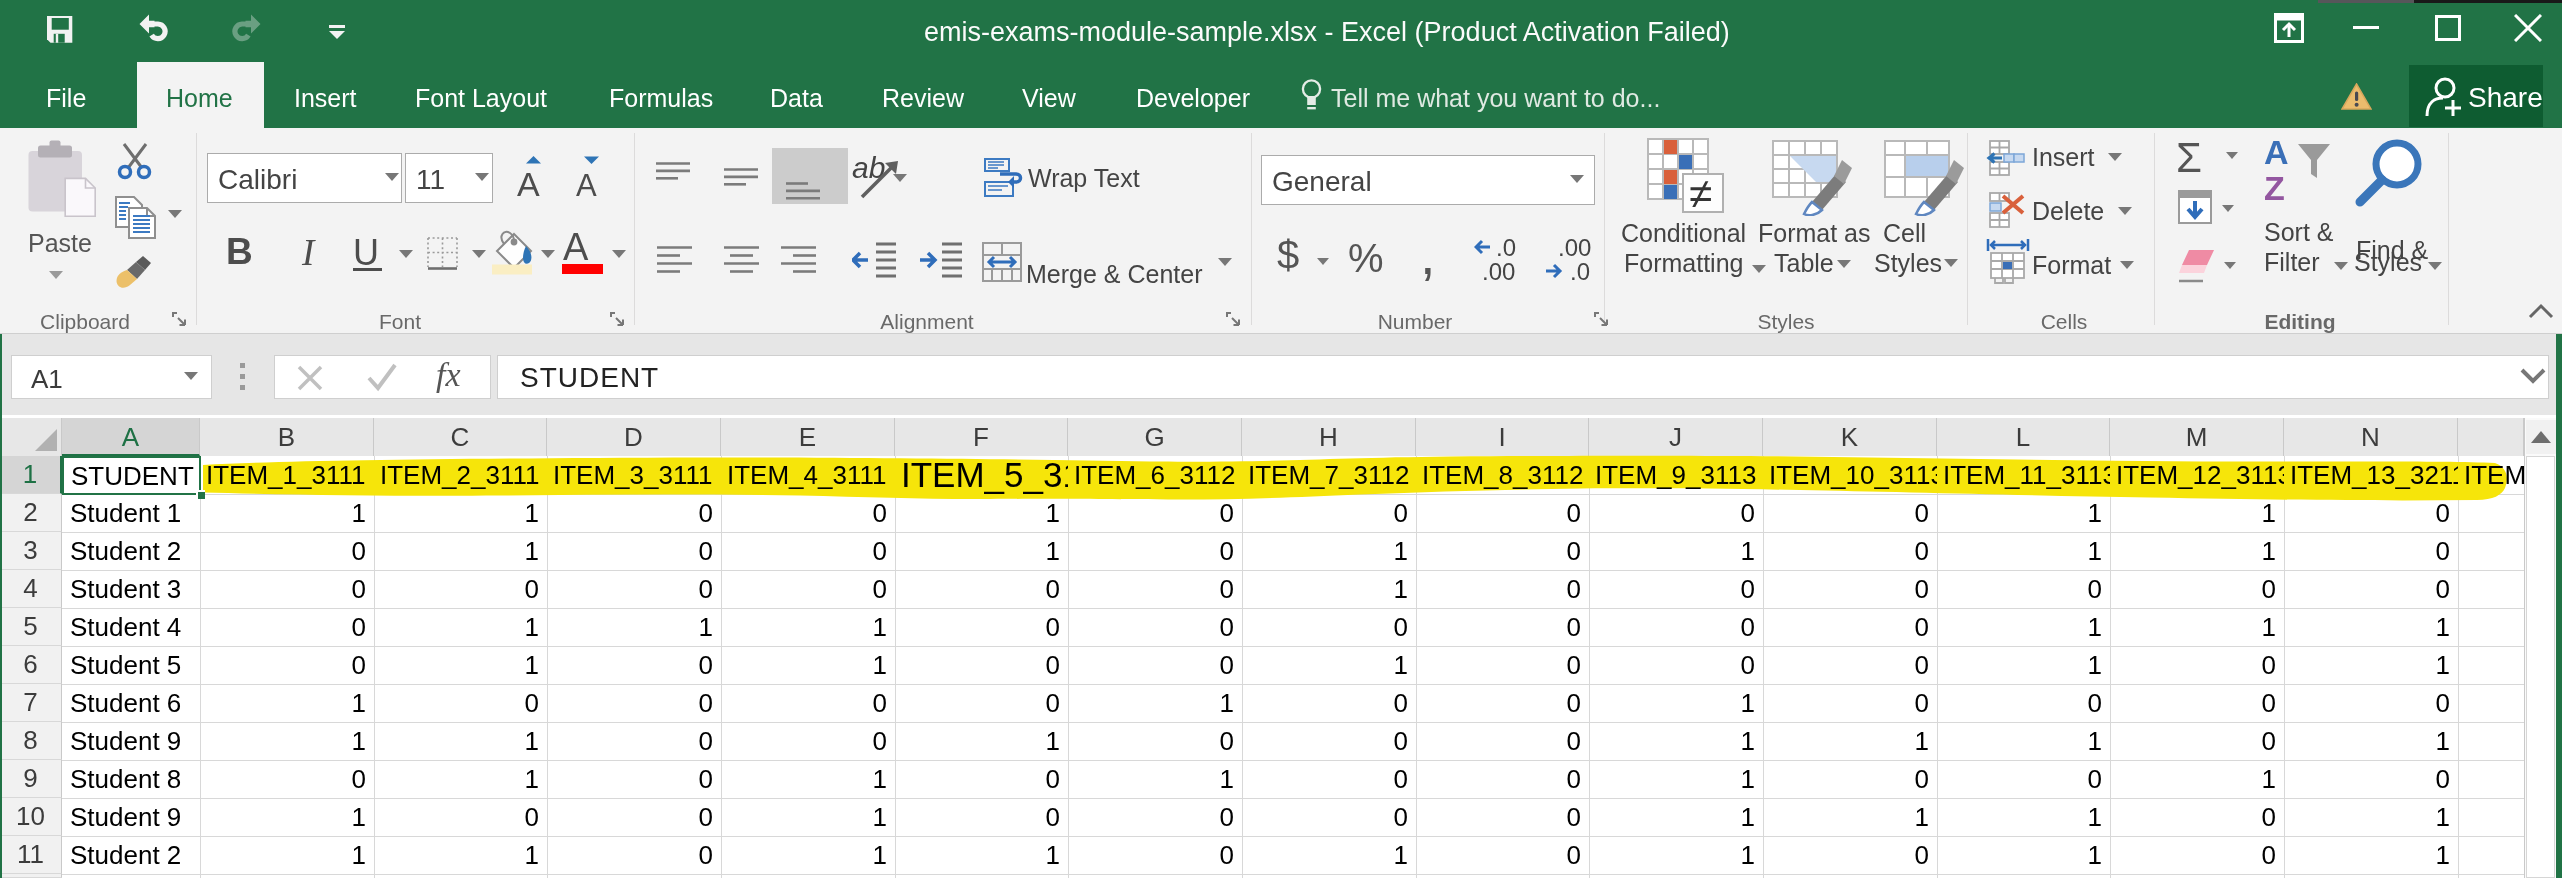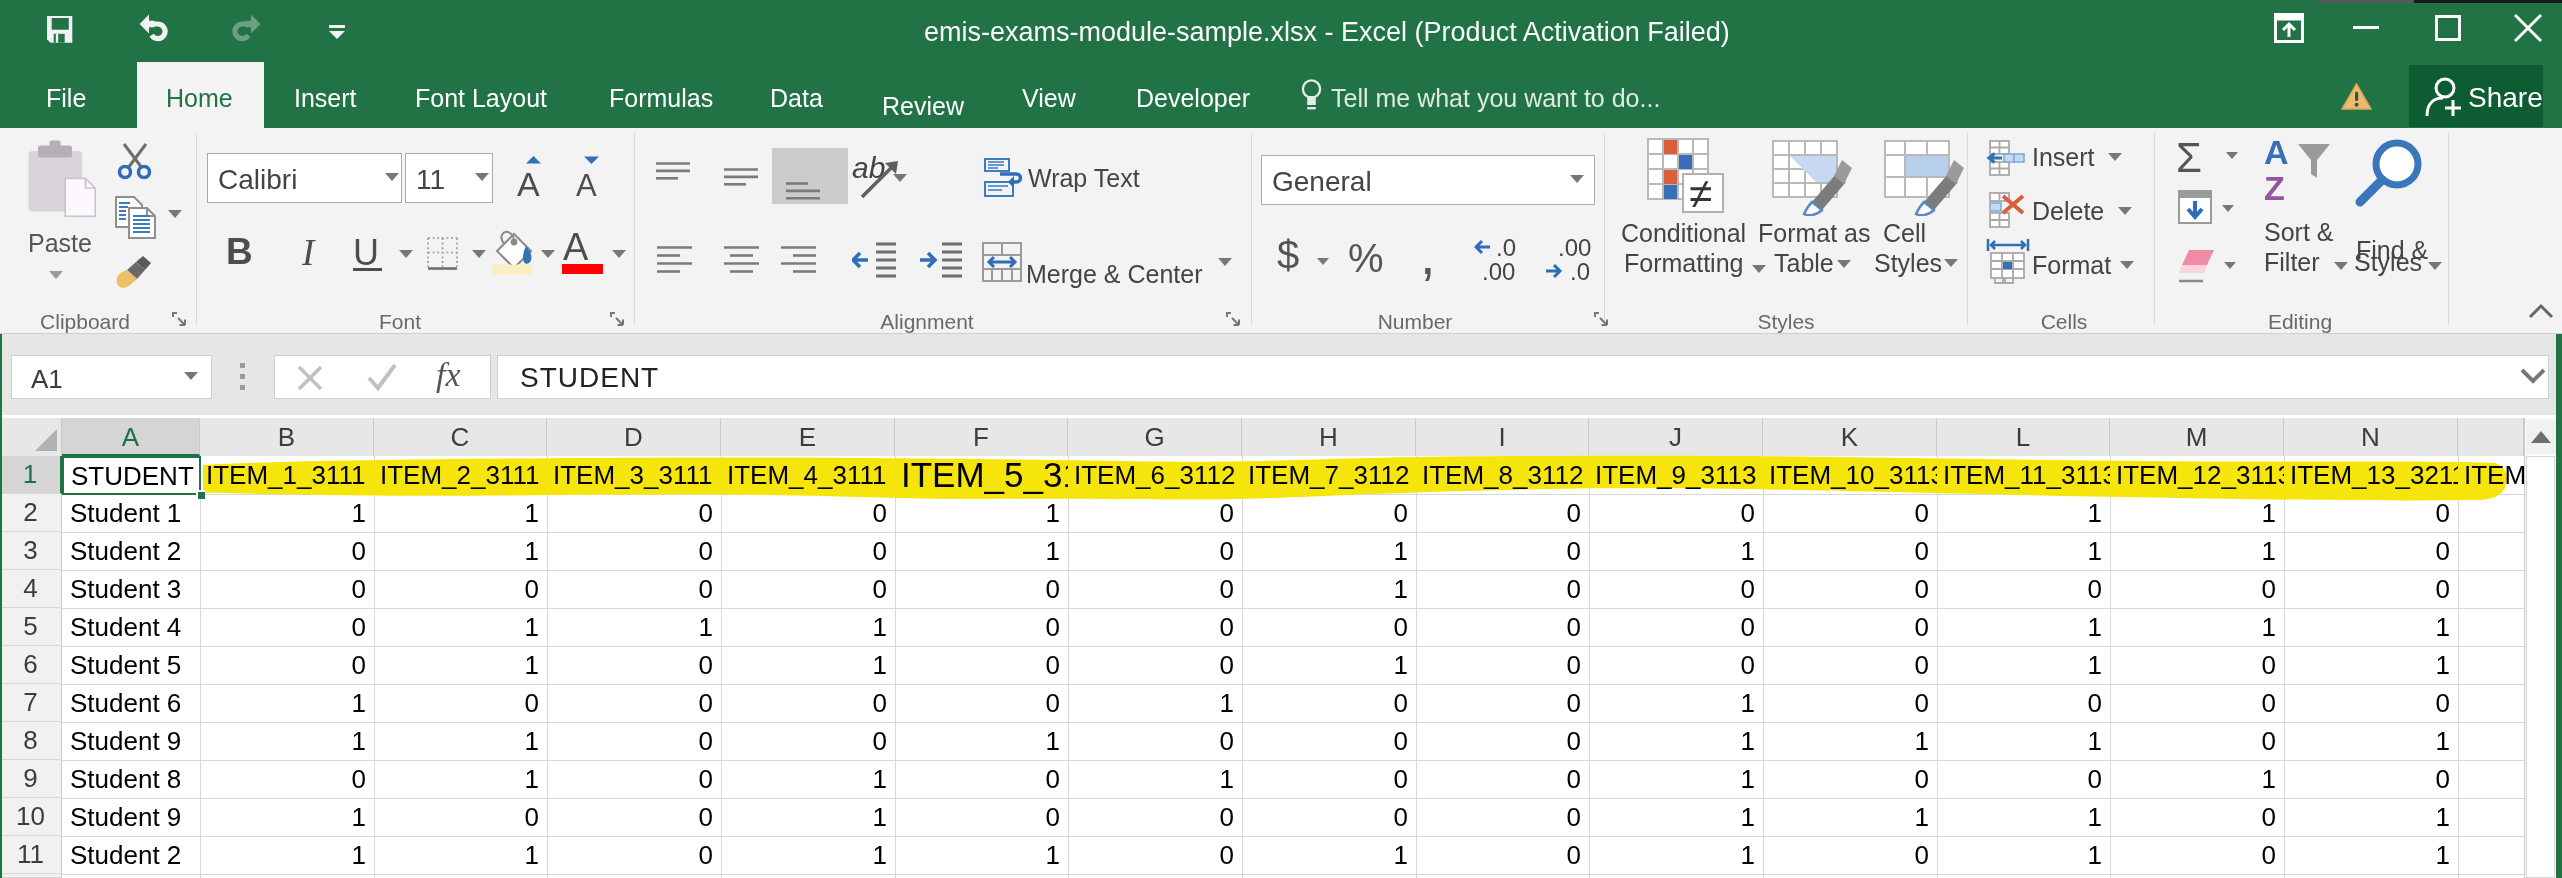--- a/index.html
+++ b/index.html
@@ -51,21 +51,21 @@
 <svg class="abs" style="left:2514px;top:14px;" width="28" height="28" viewBox="0 0 28 28">
 <path d="M 1 1 L 27 27 M 27 1 L 1 27" stroke="#fff" stroke-width="3"></path>
 </svg>
 <div class="abs" style="left:137px;top:62px;width:127px;height:66px;background:#f3f3f3;"></div>
 <div class="tab" style="left:46px;color:#fff;">File</div>
 <div class="tab" style="left:166px;color:#217346;">Home</div>
 <div class="tab" style="left:294px;color:#fff;">Insert</div>
 <div class="tab" style="left:415px;color:#fff;">Font Layout</div>
 <div class="tab" style="left:609px;color:#fff;">Formulas</div>
 <div class="tab" style="left:770px;color:#fff;">Data</div>
-<div class="tab" style="left:882px;color:#fff;margin-top:8px;">Review</div>
+<div class="tab" style="left:882px;color:#fff;">Review</div>
 <div class="tab" style="left:1022px;color:#fff;">View</div>
 <div class="tab" style="left:1136px;color:#fff;">Developer</div>
 <svg class="abs" style="left:1301px;top:79px;" width="21" height="35" viewBox="0 0 21 35">
 <circle cx="10.5" cy="10" r="8.6" fill="none" stroke="#e4ece6" stroke-width="2.3"></circle>
 <path d="M 6.2 17 L 6.2 26 L 14.8 26 L 14.8 17" fill="#e4ece6"></path>
 <rect x="6.2" y="28" width="8.6" height="2.4" fill="#e4ece6"></rect>
 </svg>
 <div class="tab" style="left:1331px;color:#dfe9e2;">Tell me what you want to do...</div>
 <svg class="abs" style="left:2341px;top:83px;" width="31" height="27" viewBox="0 0 31 27">
 <path d="M 15.5 1 L 30 26 L 1 26 Z" fill="#ecbc6d" stroke="#d8a75c" stroke-width="1.5"></path>
@@ -87,21 +87,21 @@
 <div class="abs" style="left:1967px;top:133px;width:1px;height:192px;background:#dcdbdb;"></div>
 <div class="abs" style="left:2154px;top:133px;width:1px;height:192px;background:#dcdbdb;"></div>
 <div class="abs" style="left:2448px;top:133px;width:1px;height:192px;background:#dcdbdb;"></div>
 <div class="abs" style="left:0;top:333px;width:2562px;height:1px;background:#cfcfcf;"></div>
 <div class="glabel" style="left:-15px;width:200px;">Clipboard</div>
 <div class="glabel" style="left:300px;width:200px;">Font</div>
 <div class="glabel" style="left:827px;width:200px;">Alignment</div>
 <div class="glabel" style="left:1315px;width:200px;">Number</div>
 <div class="glabel" style="left:1686px;width:200px;">Styles</div>
 <div class="glabel" style="left:1964px;width:200px;">Cells</div>
-<div class="glabel" style="left:2200px;width:200px;">Editing</div>
+<div class="glabel" style="left:2200px;width:200px;font-weight:bold;">Editing</div>
 <svg class="abs" style="left:170px;top:310px;" width="19" height="19" viewBox="0 0 19 19">
 <path d="M 3 7 L 3 3 L 7 3" fill="none" stroke="#777" stroke-width="2"></path>
 <path d="M 8 8 L 15 15 M 15 15 L 15 9.5 M 15 15 L 9.5 15" fill="none" stroke="#777" stroke-width="2"></path>
 </svg>
 <svg class="abs" style="left:608px;top:310px;" width="19" height="19" viewBox="0 0 19 19">
 <path d="M 3 7 L 3 3 L 7 3" fill="none" stroke="#777" stroke-width="2"></path>
 <path d="M 8 8 L 15 15 M 15 15 L 15 9.5 M 15 15 L 9.5 15" fill="none" stroke="#777" stroke-width="2"></path>
 </svg>
 <svg class="abs" style="left:1224px;top:310px;" width="19" height="19" viewBox="0 0 19 19">
 <path d="M 3 7 L 3 3 L 7 3" fill="none" stroke="#777" stroke-width="2"></path>

